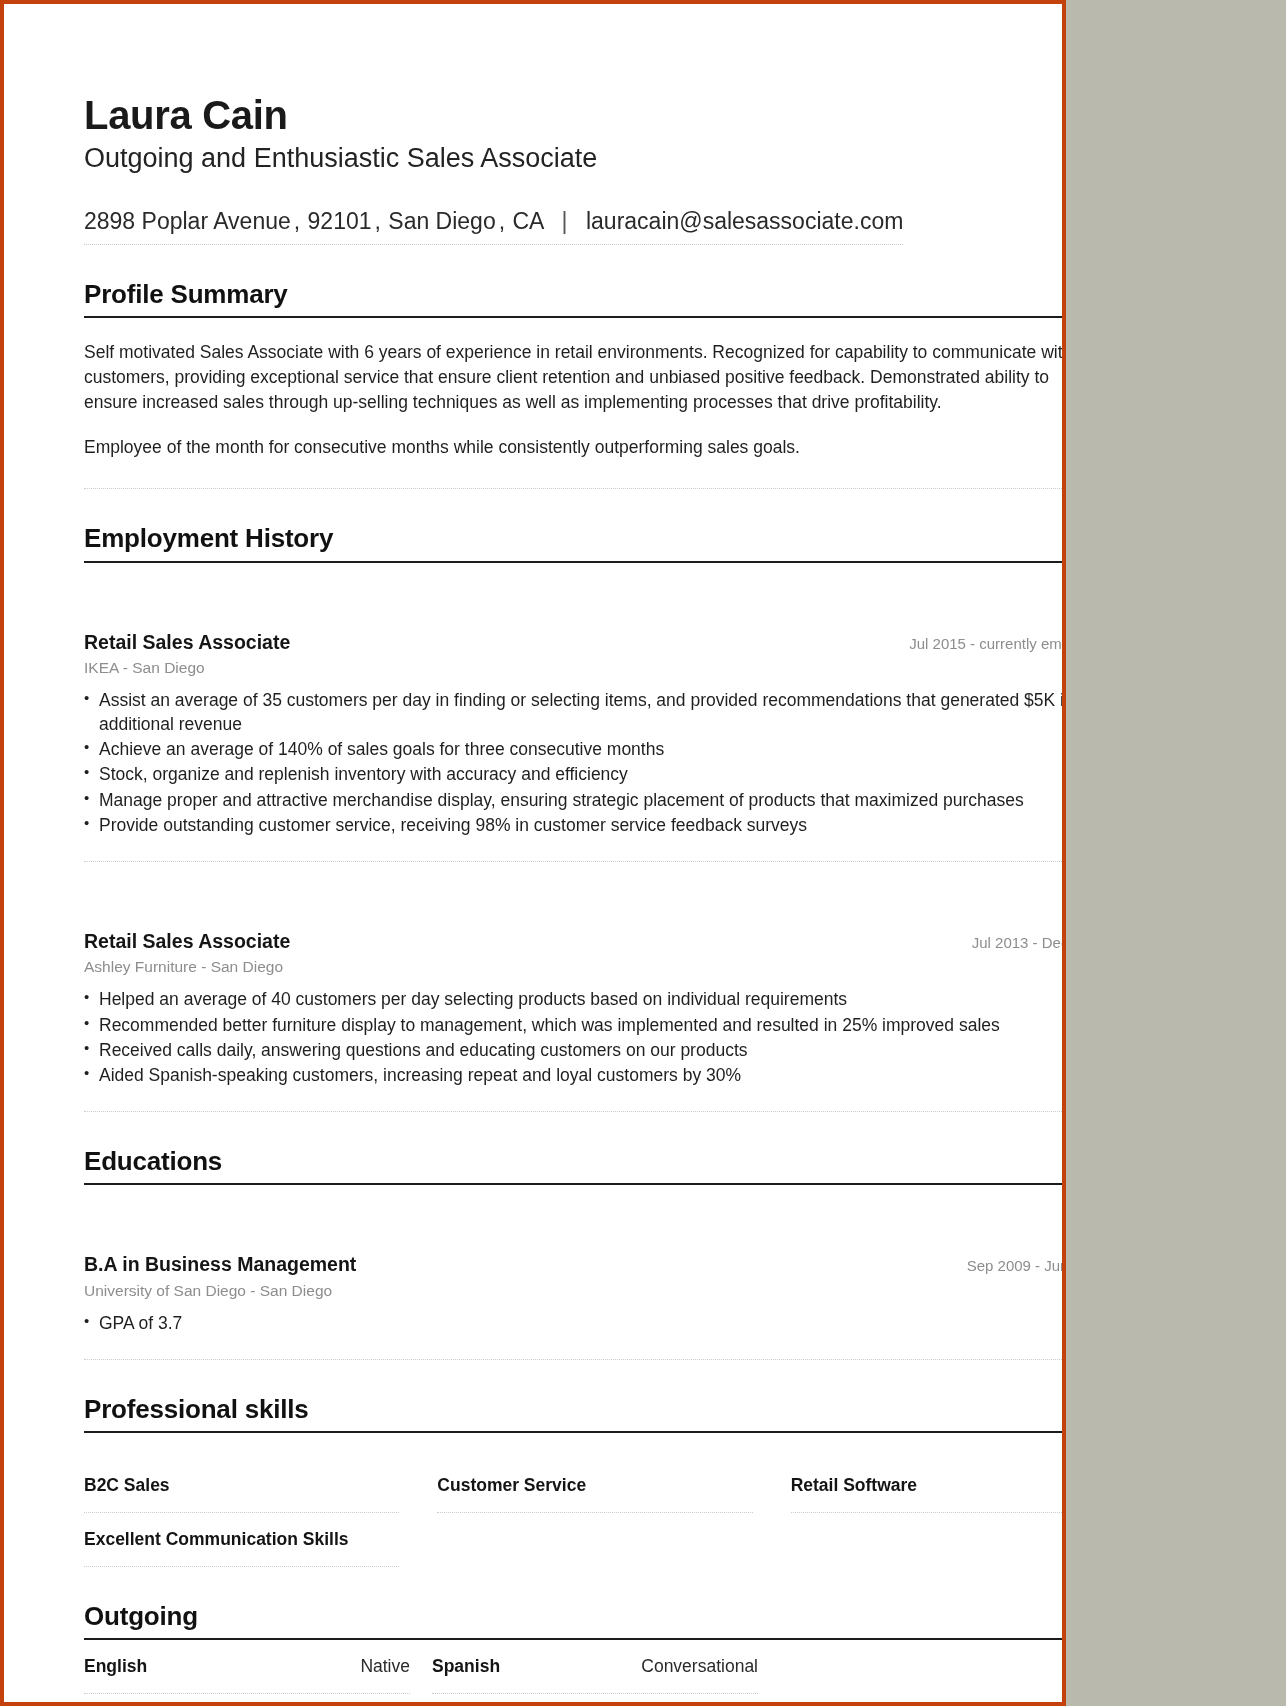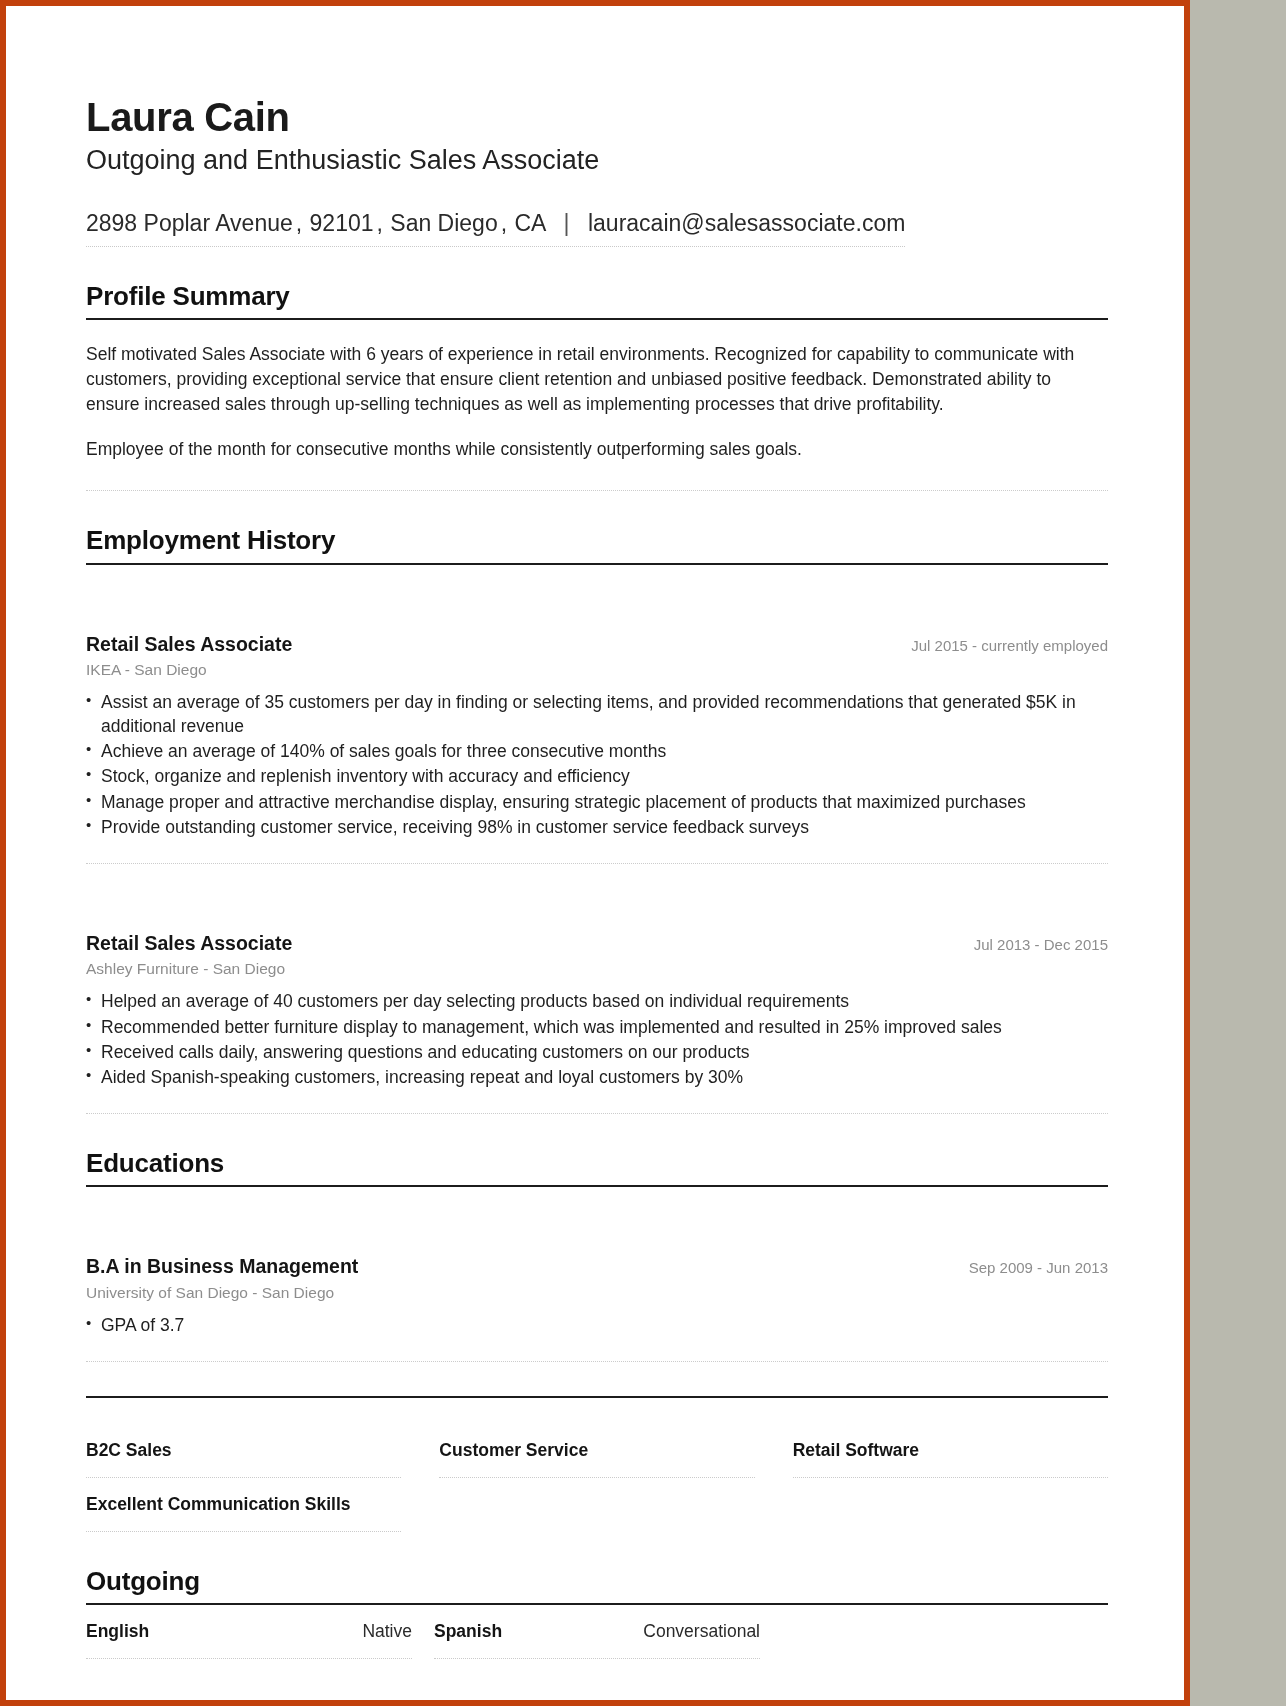--- a/index.html
+++ b/index.html
@@ -6,24 +6,24 @@
 
   html, body {
     width: 1286px;
     height: 1706px;
     background: #b9b9ae;
     font-family: "Liberation Sans", sans-serif;
   }
 
   .page {
     position: relative;
-    width: 1190px;
+    width: 1066px;
     height: 1706px;
     background: #ffffff;
-    border: 6px solid #c2410c;
+    border: 4px solid #c2410c;
     overflow: hidden;
   }
 
   .sheet {
     position: absolute;
     left: 80px;
     top: 0;
     width: 1022px;
   }
 
@@ -253,20 +253,21 @@
         </div>
         <div class="entry-org">University of San Diego - San Diego</div>
         <div class="bullets">
           <div class="bullet">GPA of 3.7</div>
         </div>
         <div class="entry-sep"></div>
       </div>
     </div>
 
     <div class="section">
+      <div class="section-title">Professional skills</div>
       <div class="section-rule"></div>
       <div class="skills-grid">
         <div class="skill-cell">
           <div class="skill-name">B2C Sales</div>
         </div>
         <div class="skill-cell">
           <div class="skill-name">Customer Service</div>
         </div>
         <div class="skill-cell">
           <div class="skill-name">Retail Software</div>

